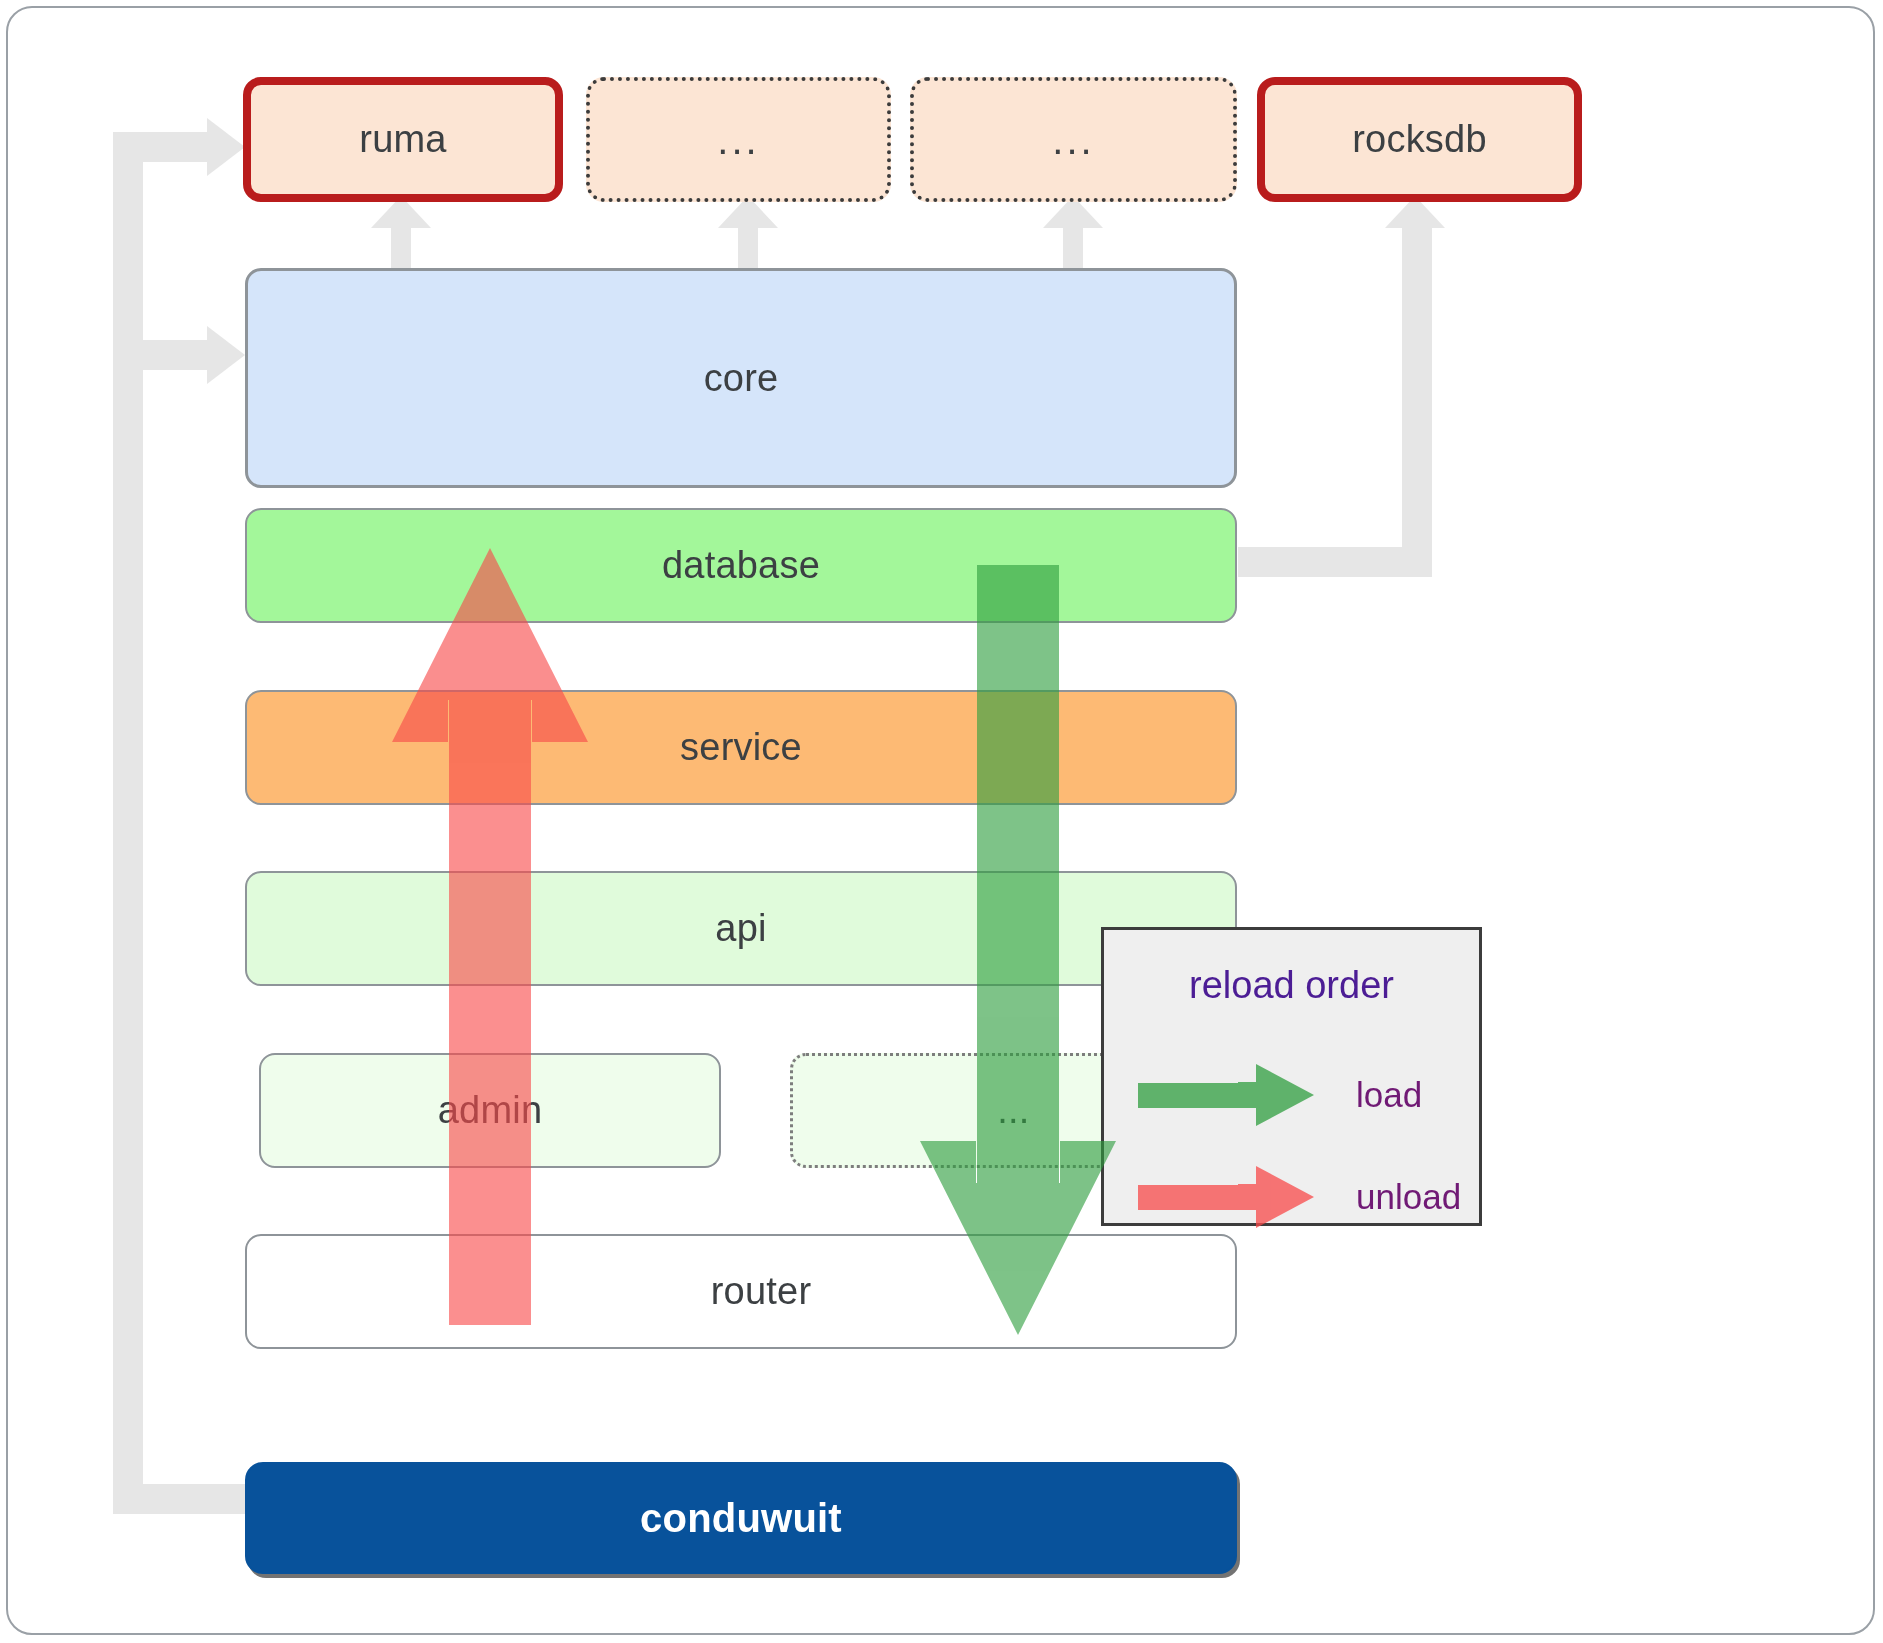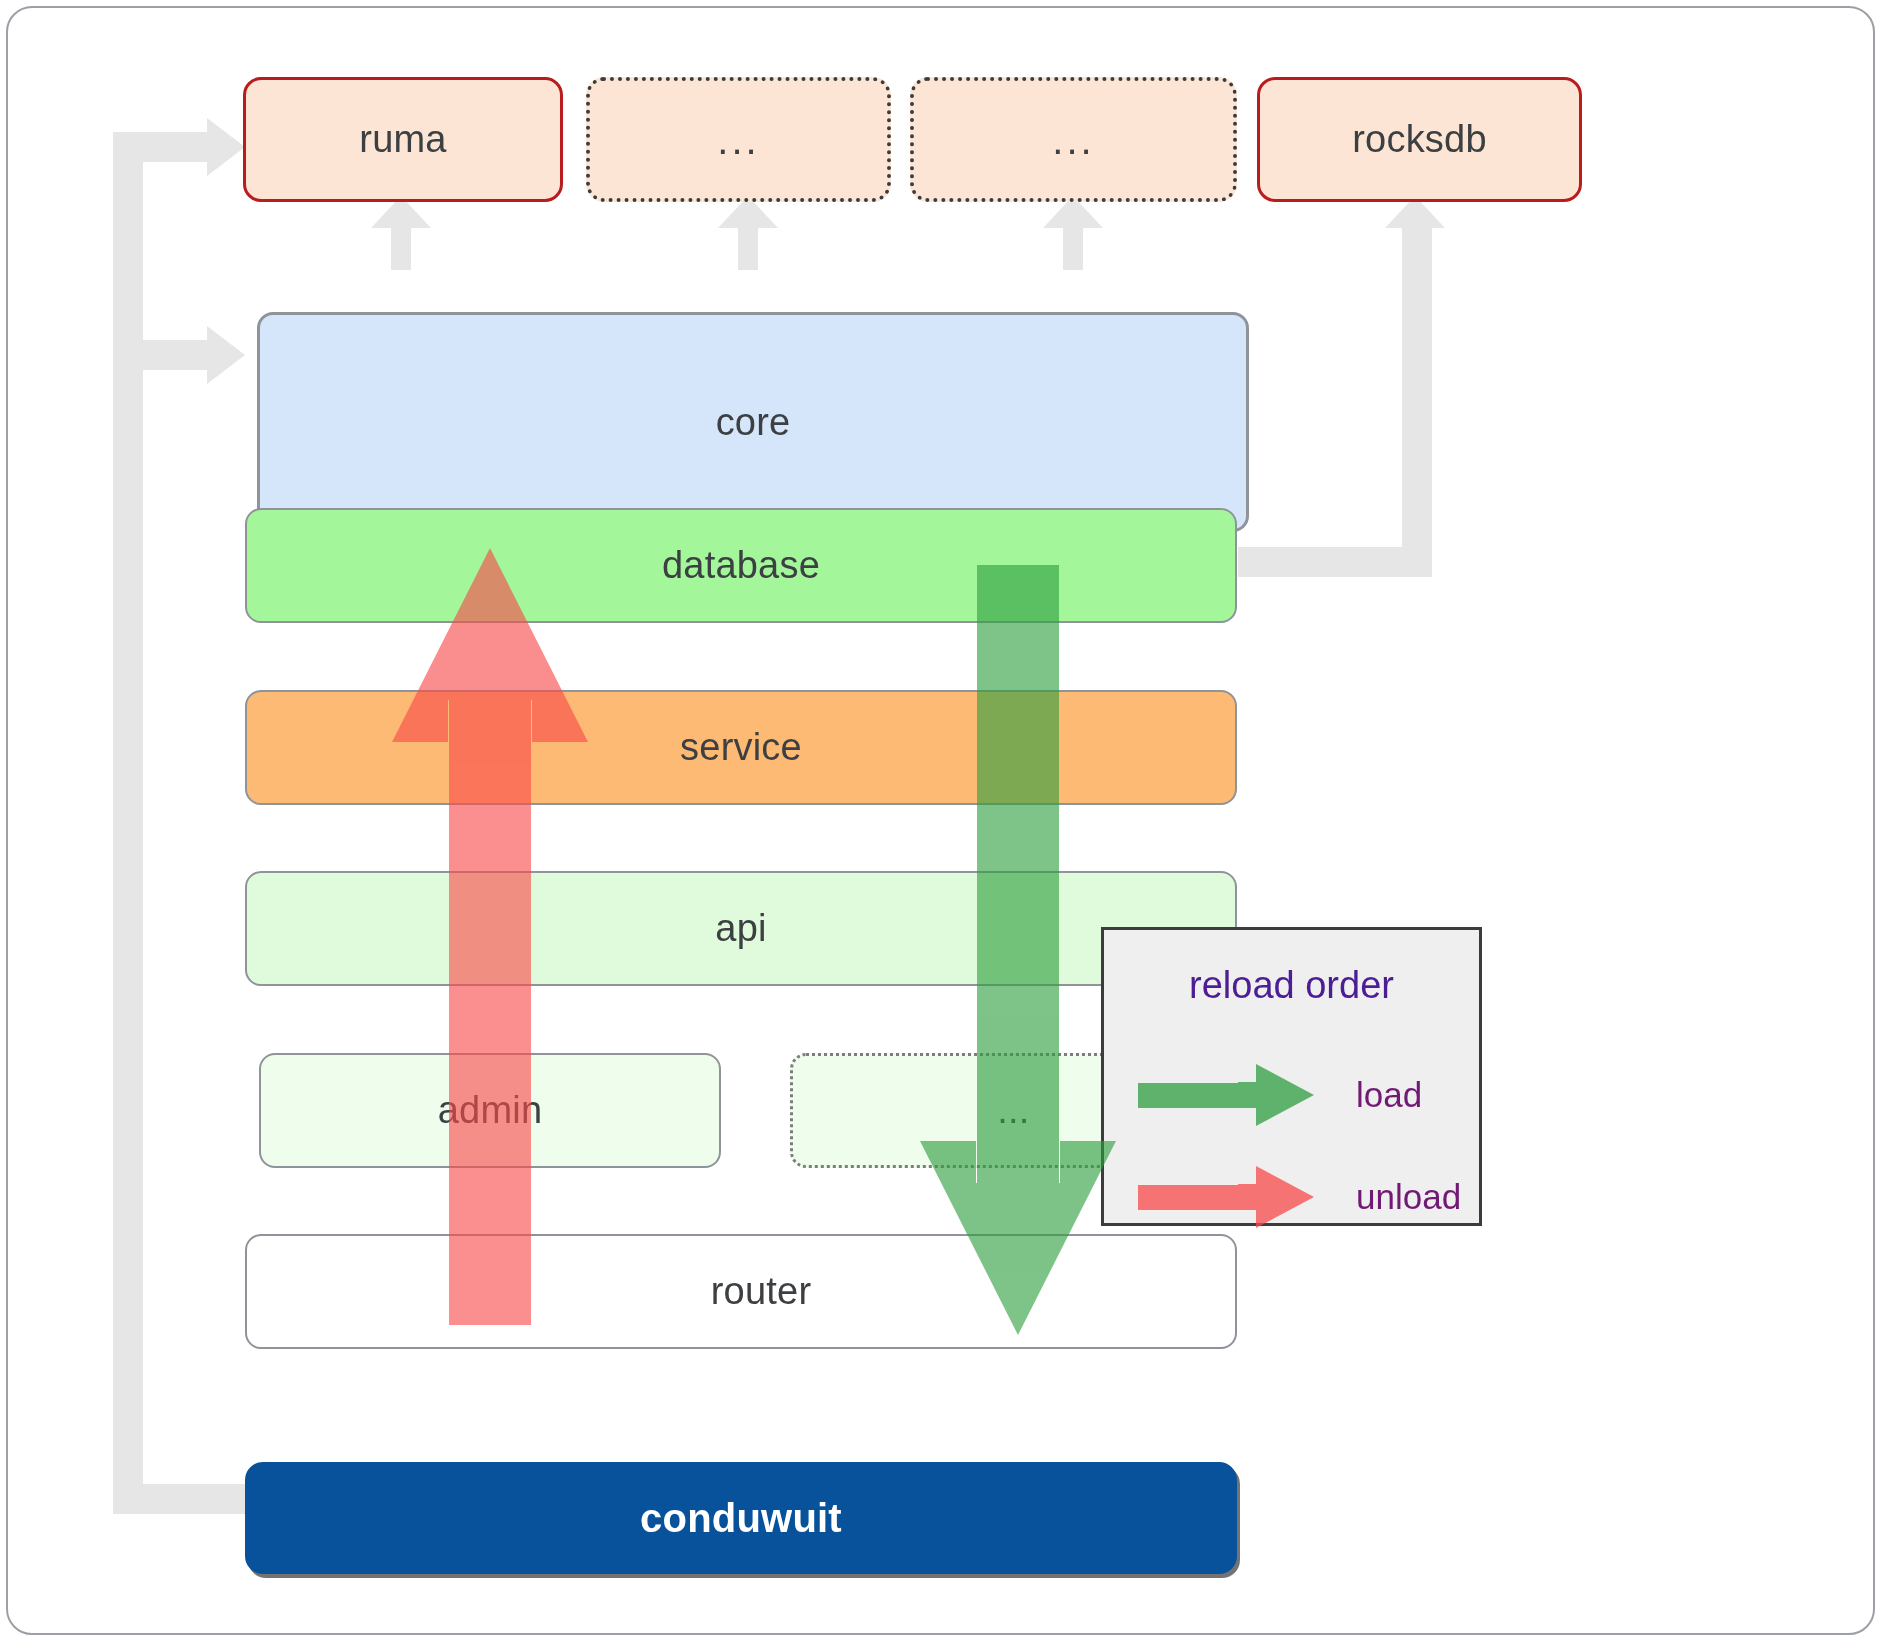--- a/index.html
+++ b/index.html
@@ -39,21 +39,21 @@
     border-radius: 14px;
     color: #3c4043;
     font-size: 38px;
     letter-spacing: .2px;
     z-index: 3;
   }
 
   
   .dep {
     background: #fce5d4;
-    border: 3px solid #b91c1c;
+    border: 8px solid #b91c1c;
     border-radius: 18px;
   }
   .dep.dotted {
     border-style: dotted;
     border-width: 4px;
     border-color: #3c3c3c;
   }
   .dep .dots {
     font-size: 40px;
     letter-spacing: 3px;
@@ -201,21 +201,21 @@
   </div>
 
   <div class="node dep dotted" style="left:910px; top:77px;  width:327px; height:125px;">
     <span class="dots">...</span>
   </div>
 
   <div class="node dep" style="left:1257px; top:77px; width:325px; height:125px;">
     <span>rocksdb</span>
   </div>
 
-  <div class="node core-box" style="left:257px; top:268px; width:992px; height:220px;margin-top:44px;">
+  <div class="node core-box" style="left:245px; top:268px; width:992px; height:220px;">
     <span>core</span>
   </div>
 
   <div class="node layer l-database" style="left:245px; top:508px; width:992px; height:115px;">
     <span>database</span>
   </div>
 
   <div class="node layer l-service" style="left:245px; top:690px; width:992px; height:115px;">
     <span>service</span>
   </div>

